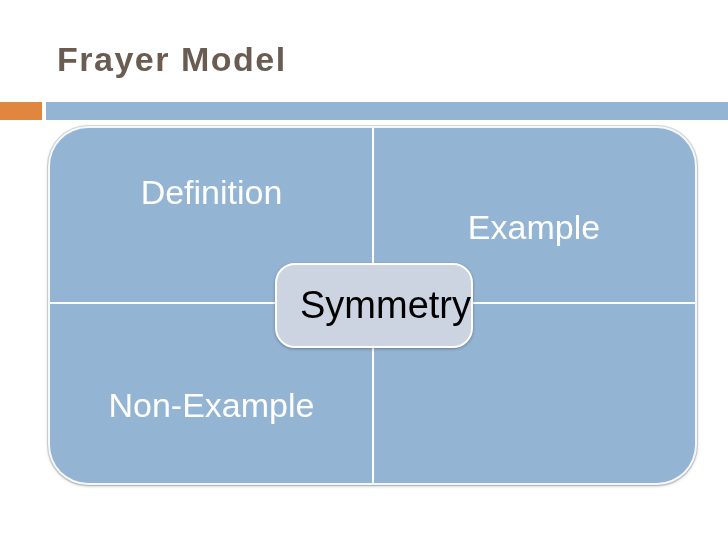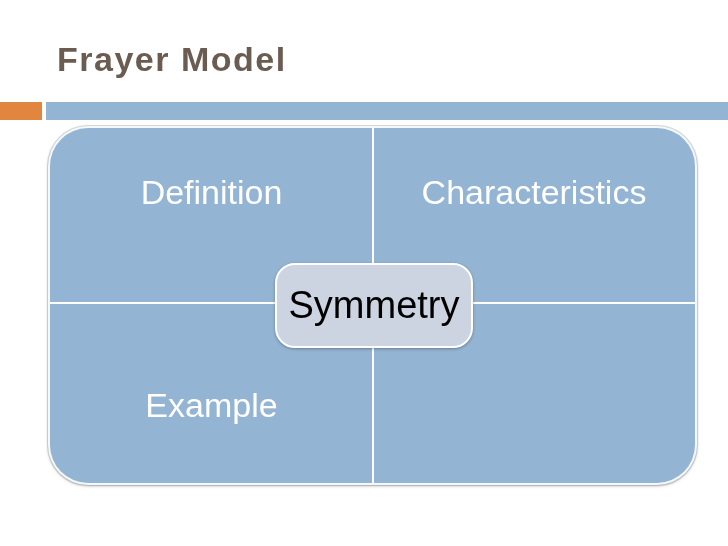--- a/index.html
+++ b/index.html
@@ -100,21 +100,21 @@
     left: 225px;
     top: 135px;
     width: 198px;
     height: 85px;
     background: var(--center-fill);
     border: 2px solid #ffffff;
     border-radius: 20px;
     box-shadow: 0 1px 3px rgba(0,0,0,0.3);
     display: flex;
     align-items: center;
-    justify-content: center;
+    justify-content: flex-end;
   }
   .center-term-box .center-label {
     color: var(--center-text);
     font-size: 38px;
     white-space: nowrap;
   }
 </style>
 </head>
 <body>
 
@@ -123,25 +123,25 @@
 <div class="accent-bar-orange"></div>
 
 <div class="accent-bar-blue"></div>
 
 <div class="frayer-box">
 
   <div class="quad-grid">
     <div class="quad top">
       <span class="quad-label">Definition</span>
     </div>
-    <div class="quad top">
-      <span class="quad-label">Characteristics</span>
+    <div class="quad bottom">
+      <span class="quad-label">Example</span>
     </div>
     <div class="quad bottom">
-      <span class="quad-label">Example</span>
+      <span class="quad-label">Non-Example</span>
     </div>
   </div>
 
   <div class="v-divider"></div>
   <div class="h-divider"></div>
 
   <div class="center-term-box">
     <span class="center-label">Symmetry</span>
   </div>
 

